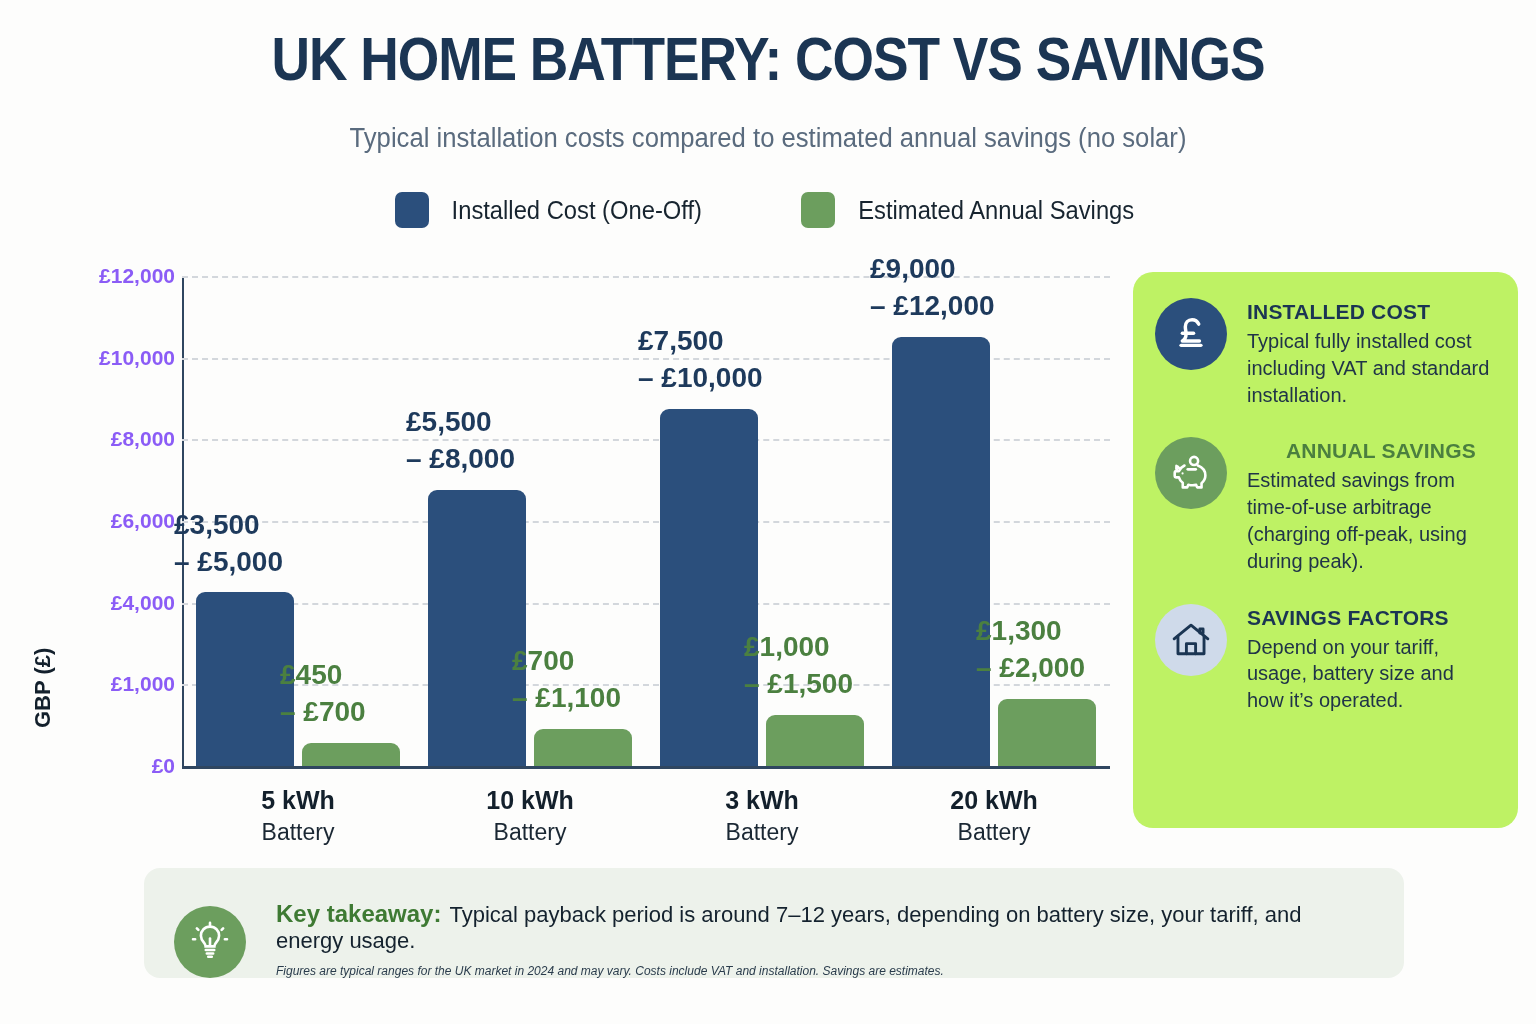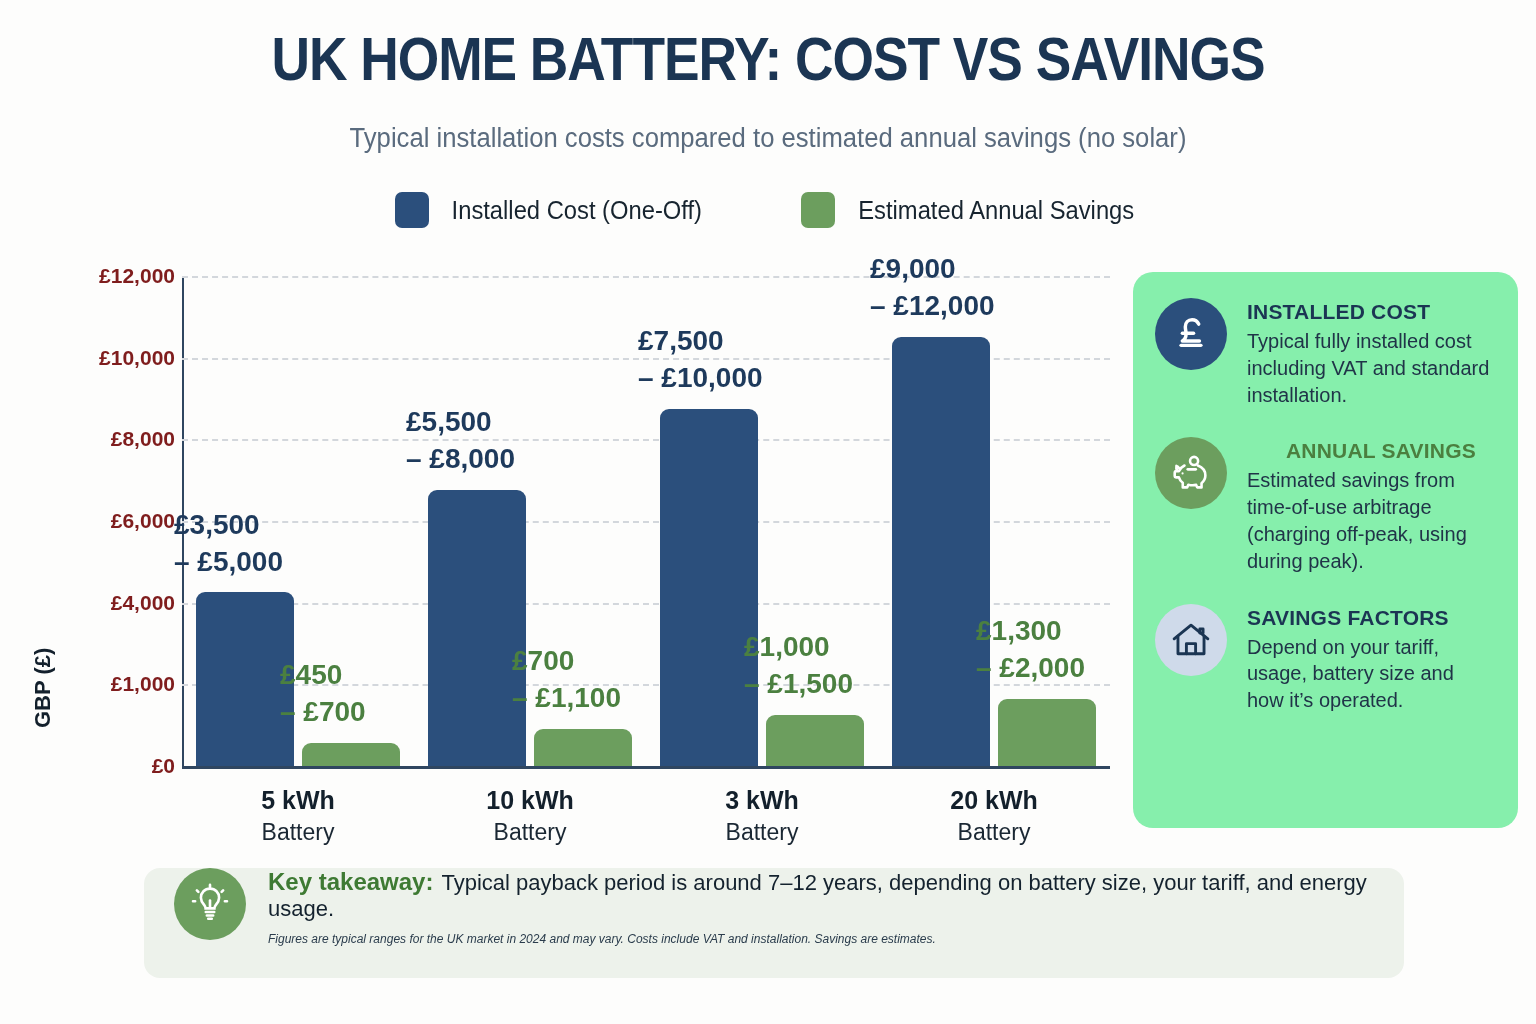--- a/index.html
+++ b/index.html
@@ -43,21 +43,21 @@
   
   .chart-wrap { position: absolute; left: 0; top: 258px; width: 1130px; height: 520px; }
   .ylabel {
     position: absolute; left: 30px; top: 470px;
     transform: rotate(-90deg); transform-origin: left top;
     font-size: 22px; font-weight: bold; color: #13202C;
     white-space: nowrap;
   }
   .ytick {
     position: absolute; right: 0; width: 130px; text-align: right;
-    font-size: 21px; font-weight: bold; color: #7f1d1d;
+    font-size: 21px; font-weight: bold; color: #8b5cf6;
     transform: translateY(-50%);
   }
   .yticks { position: absolute; left: 35px; top: 0; width: 140px; height: 520px; }
   .plot {
     position: absolute; left: 182px; top: 18px;
     width: 928px; height: 490px;
   }
   .gridline {
     position: absolute; left: 0; width: 100%;
     border-top: 2px dashed #D3D7DC;
@@ -89,21 +89,21 @@
     position: absolute; top: 528px;
     text-align: center; width: 200px;
   }
   .xlabel .big { font-size: 25px; font-weight: bold; color: #13202C; display: block; }
   .xlabel .small { font-size: 23px; color: #1A2733; display: block; margin-top: 4px; }
 
   
   .sidebar {
     position: absolute; left: 1133px; top: 272px;
     width: 385px; height: 556px;
-    background: #86efac; border-radius: 20px;
+    background: #bef264; border-radius: 20px;
     padding: 26px 22px 0 22px;
   }
   .card { display: flex; gap: 20px; margin-bottom: 29px; }
   .icon-circle {
     flex: 0 0 auto; width: 72px; height: 72px; border-radius: 50%;
     display: flex; align-items: center; justify-content: center;
   }
   .icon-circle.blue { background: #2B4F7C; }
   .icon-circle.green { background: #6C9E5E; }
   .icon-circle.pale { background: #CFDAEA; }
@@ -114,21 +114,21 @@
   }
   .card-title.navy { color: #1B3553; }
   .card-title.green { color: #4B7F3F; margin-left: 39px; }
   .card-body { font-size: 20px; line-height: 1.34; color: #203448; }
 
   
   .takeaway {
     position: absolute; left: 144px; top: 868px;
     width: 1260px; height: 110px;
     background: #EDF2EB; border-radius: 16px;
-    display: flex; align-items: flex-start; gap: 22px;
+    display: flex; align-items: flex-end; gap: 30px;
     padding: 0 30px;
   }
   .bulb-circle {
     flex: 0 0 auto; width: 72px; height: 72px; border-radius: 50%;
     background: #6C9E5E; display: flex; align-items: center; justify-content: center;
   }
   .takeaway-lines { flex: 1 1 auto; }
   .tk-line1 { font-size: 22px; color: #14222E; margin-bottom: 10px; }
   .tk-strong { font-weight: bold; color: #3E7A33; font-size: 24px; margin-right: 8px; }
   .tk-line2 { font-size: 12px; font-style: italic; color: #2A3C4C; }

